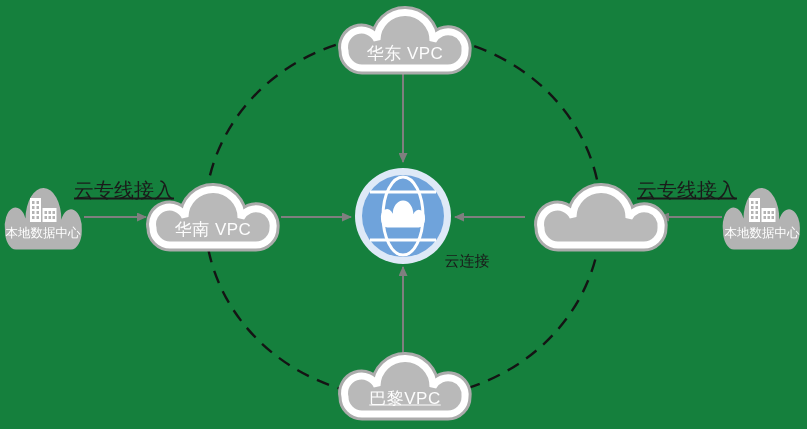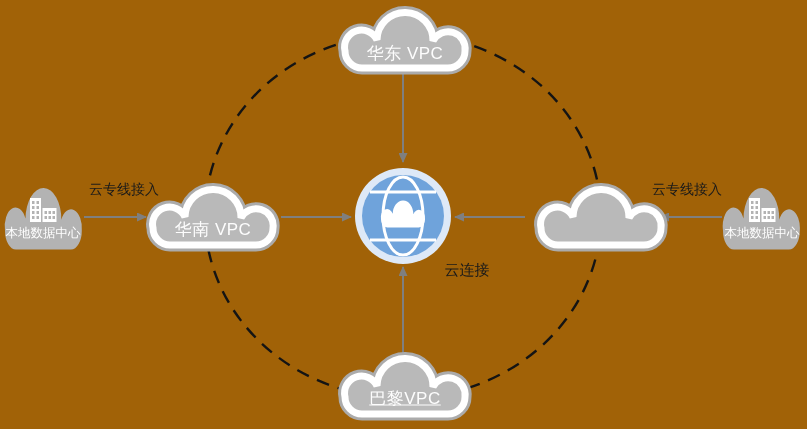--- a/index.html
+++ b/index.html
@@ -1,32 +1,32 @@
 <!DOCTYPE html>
 <html><head>
 <meta charset="utf-8">
 <style>
   html,body{margin:0;padding:0;background:#ffffff;}
   .stage{
     position:relative;
     width:807px;height:429px;
-    background:#a16207;
+    background:#15803d;
     font-family:"Liberation Sans", sans-serif;
     overflow:hidden;
   }
   .stage svg{position:absolute;left:0;top:0;}
   .lbl{
     position:absolute;
     transform:translate(-50%,-50%);
     white-space:nowrap;
     pointer-events:none;
   }
   .vpc-lbl{color:#fdfdfd;font-size:17px;letter-spacing:0.5px;}
   .dc-lbl{color:#ffffff;font-size:12.5px;}
-  .dark-lbl{color:#1a1a1a;font-size:14px;}
+  .dark-lbl{color:#1a1a1a;font-size:20px;text-decoration:underline;}
   .center-lbl{color:#1a1a1a;font-size:15px;}
 </style>
 </head>
 <body>
 
 <div class="stage">
 
   <svg width="807" height="429" viewBox="0 0 807 429">
     <defs>
       <path id="cloudPath" d="M8,49 A17,17 0 0 1 40,38 A28,28 0 0 1 96,39 A17,17 0 0 1 128,49 A17,17 0 0 1 111,66 L25,66 A17,17 0 0 1 8,49 Z"></path>
@@ -123,21 +123,21 @@
             <rect x="22.5" y="20" width="2.5" height="3"></rect>
         </g>
       </g>
     </g>
   </svg>
 
   <span class="lbl vpc-lbl" style="left:405px;top:53px;">华东 VPC</span>
   <span class="lbl vpc-lbl" style="left:213px;top:229px;">华南 VPC</span>
   <span class="lbl vpc-lbl" style="left:405px;top:398px;text-decoration:underline;">巴黎VPC</span>
 
-  <span class="lbl center-lbl" style="left:467px;top:261px;margin-top:9px;">云连接</span>
+  <span class="lbl center-lbl" style="left:467px;top:261px;">云连接</span>
 
   <span class="lbl dark-lbl" style="left:124px;top:190px;">云专线接入</span>
   <span class="lbl dark-lbl" style="left:687px;top:190px;">云专线接入</span>
 
   <span class="lbl dc-lbl" style="left:43px;top:233px;">本地数据中心</span>
   <span class="lbl dc-lbl" style="left:762px;top:233px;">本地数据中心</span>
 
 </div>
 
 </body></html>

